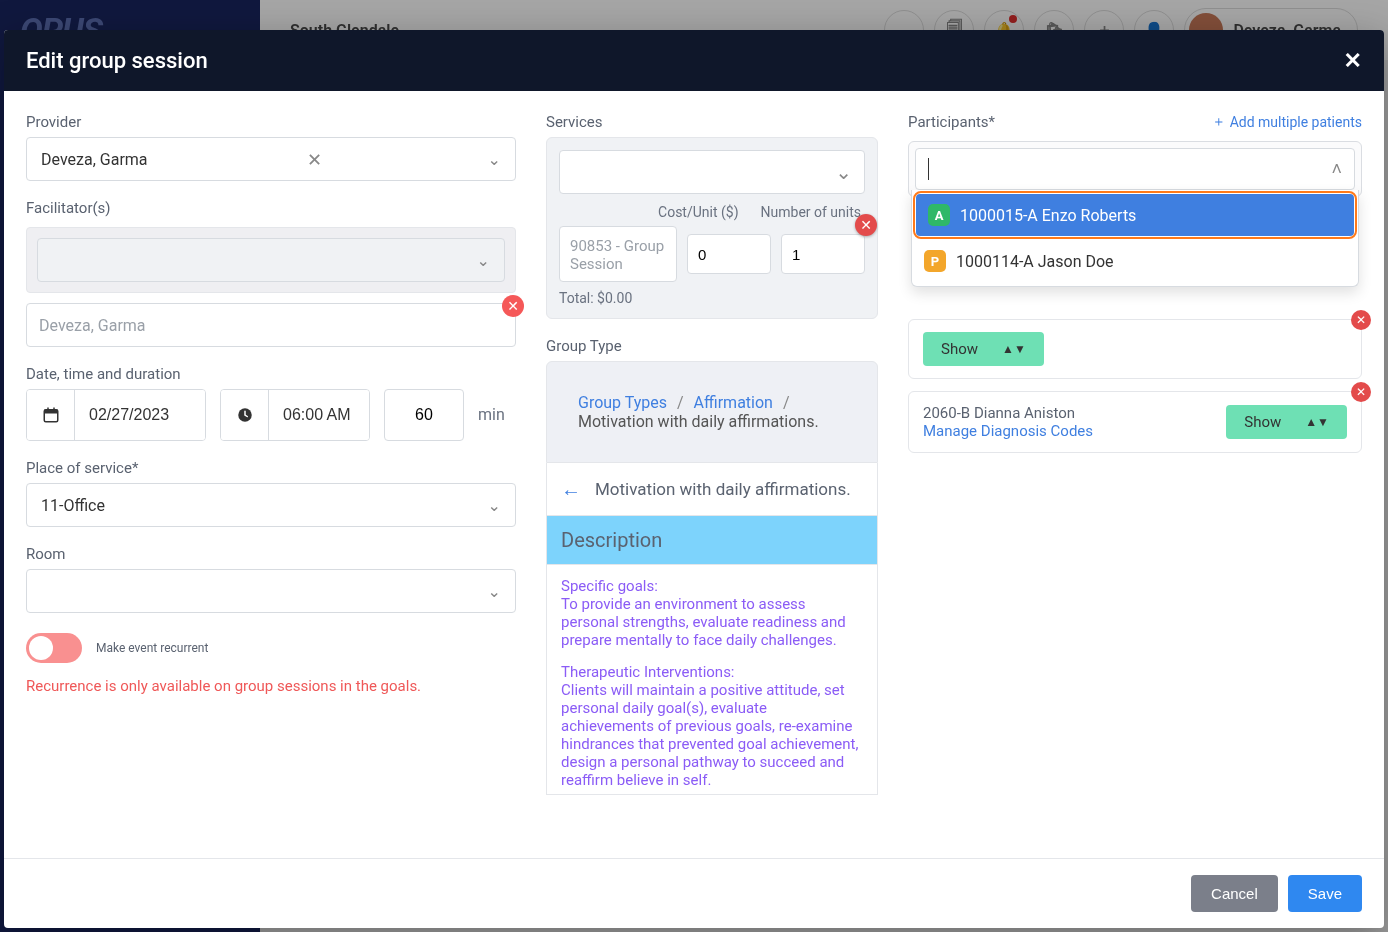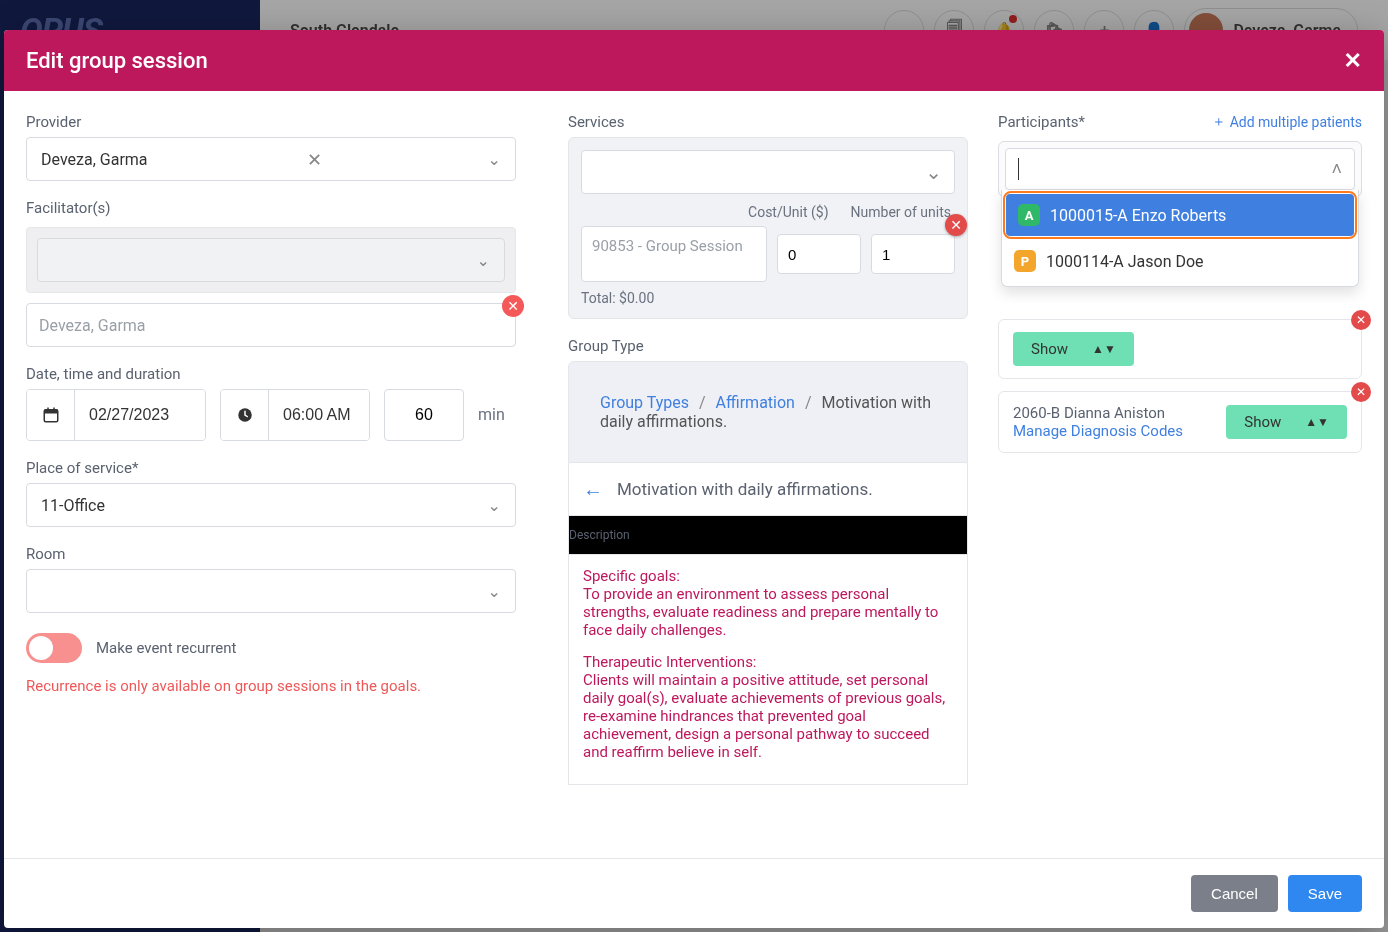--- a/index.html
+++ b/index.html
@@ -47,31 +47,31 @@
     position:absolute; inset:0; background:rgba(0,0,0,0.35);
   }
 
   
   .modal {
     position:absolute; top:30px; left:4px; right:4px; bottom:4px;
     background:#fff; border-radius:4px; display:flex; flex-direction:column;
     box-shadow:0 10px 40px rgba(0,0,0,.3);
   }
   .modal-header {
-    background:#be185d; color:#fff; padding:18px 22px;
+    background:#0f172a; color:#fff; padding:18px 22px;
     display:flex; align-items:center; border-radius:4px 4px 0 0;
   }
   .modal-title { font-size:22px; font-weight:500; }
   .modal-close { margin-left:auto; font-size:22px; font-weight:700; cursor:pointer; }
   .modal-body {
     flex:1; padding:22px; display:flex; gap:30px; overflow:hidden;
   }
   .col { display:flex; flex-direction:column; }
   .col-left { width:490px; }
-  .col-mid { width:400px;margin-left:22px; }
+  .col-mid { width:332px; }
   .col-right { flex:1; min-width:0; position:relative;}
 
   .label { color:#5a6270; font-size:15px; margin-bottom:6px; }
   .select-ish {
     border:1px solid #d7dbe0; border-radius:4px; padding:10px 14px;
     display:flex; align-items:center; background:#fff; color:#333;
     font-size:16px; height:44px;
   }
   .select-ish .chev { margin-left:auto; color:#888; }
   .select-ish .clear { margin-left:auto; margin-right:6px; color:#888; font-size:18px;}
@@ -110,21 +110,21 @@
   .min-label { color:#6a7280; font-size:16px; line-height:1.2; }
 
   .toggle {
     width:56px; height:30px; border-radius:30px; background:#f99090; position:relative;
   }
   .toggle .knob {
     position:absolute; top:3px; left:3px; width:24px; height:24px; border-radius:50%;
     background:#fff;
   }
   .recur-row { display:flex; align-items:center; gap:14px; margin-top:20px;}
-  .recur-row span { color:#5a6270; font-size:15px;}
+  .recur-row span { color:#5a6270; font-size:12px;}
   .warn { color:#ef5858; font-size:15px; margin-top:14px;}
 
   
   .svc-box {
     background:#f0f2f5; border:1px solid #e4e6ea; border-radius:6px; padding:12px;
   }
   .svc-select {
     background:#fff; border:1px solid #d7dbe0; border-radius:4px; height:44px;
     display:flex; align-items:center; padding:0 12px;
   }
@@ -152,26 +152,26 @@
     color:#555; font-size:16px;
   }
   .breadcrumb a { color:#3f7fe0; text-decoration:none; }
   .sep { color:#888; margin:0 6px;}
   .gt-title-row {
     background:#fff; border:1px solid #e4e6ea; border-top:none; padding:14px;
     display:flex; align-items:center; gap:14px; color:#5a6270; font-size:17px;
   }
   .gt-back { color:#3f7fe0; font-size:20px; font-weight:700;}
   .desc-head {
-    background:#000000; border:1px solid #e4e6ea; border-top:none; padding:12px 0;
-    color:#5a6270; font-size:12px;
+    background:#7dd3fc; border:1px solid #e4e6ea; border-top:none; padding:12px 14px;
+    color:#5a6270; font-size:20px;
   }
   .desc-body {
     background:#fff; border:1px solid #e4e6ea; border-top:none; padding:12px 14px 6px 14px;
-    color:#be185d; font-size:15px; height:230px; overflow:auto; position:relative;
+    color:#8b5cf6; font-size:15px; height:230px; overflow:auto; position:relative;
   }
   .desc-body p { margin-bottom:14px; }
   .desc-body::-webkit-scrollbar { width:5px;}
   .desc-body::-webkit-scrollbar-thumb { background:#3f7fe0; border-radius:3px;}
 
   
   .parts-head { display:flex; align-items:flex-start; justify-content:space-between;gap:12px;}
   .link-btn { color:#3f7fe0; font-size:14px; display:flex; align-items:center; gap:4px;}
   .parts-search-wrap {
     border:1px solid #dadde2; border-radius:6px; padding:6px; background:#fbfbfc;

